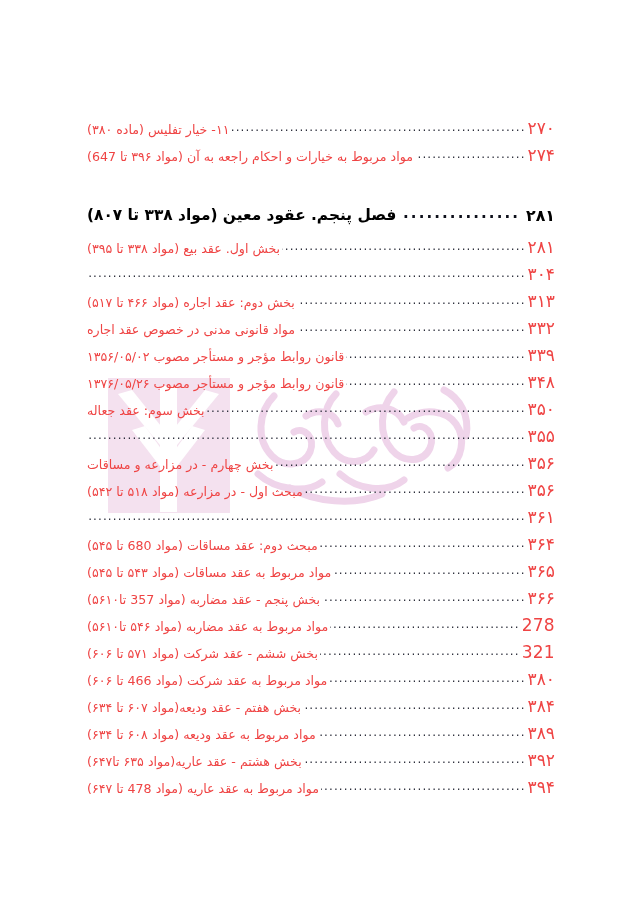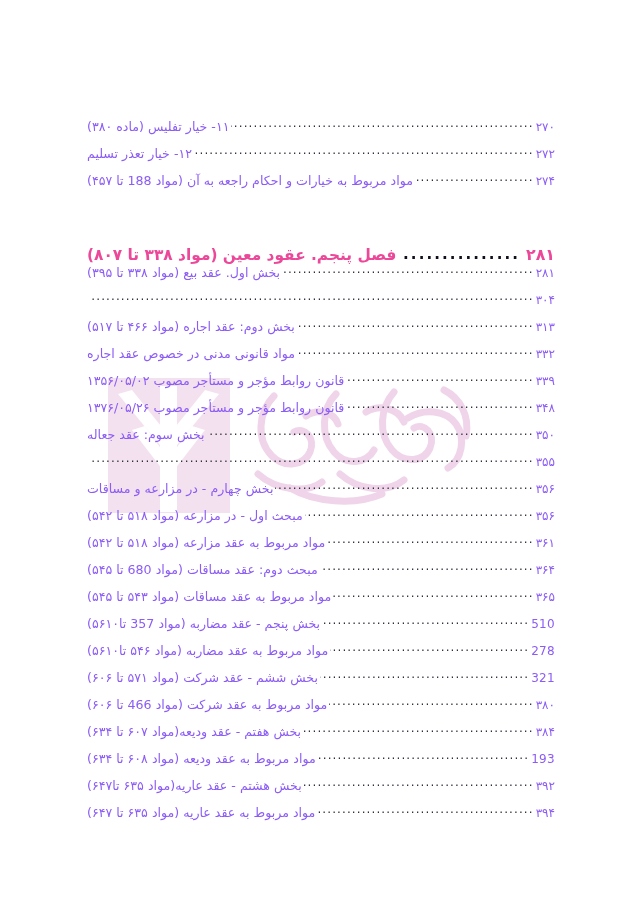--- a/index.html
+++ b/index.html
@@ -42,21 +42,21 @@
     z-index: 2;
   }
 
   .entry {
     display: flex;
     flex-direction: row-reverse;
     align-items: baseline;
     direction: rtl;
     width: 100%;
     height: 27px;
-    color: #8b5cf6;
+    color: #ef4444;
     font-size: 12.6px;
     white-space: nowrap;
     overflow: hidden;
   }
 
   .entry .title {
     flex: 0 0 auto;
     letter-spacing: .2px;
   }
 
@@ -73,31 +73,31 @@
     right: 0;
     bottom: 0.03em;
     letter-spacing: 1.1px;
     font-size: 12px;
     color: #2b2d3a;
   }
 
   .entry .page {
     flex: 0 0 auto;
     direction: rtl;
-    font-size: 12px;
+    font-size: 17px;
     letter-spacing: .3px;
   }
 
   
   .entry.chapter {
     height: 44px;
-    align-items: flex-end;
+    align-items: center;
     font-weight: bold;
     font-size: 15.4px;
-    color: #ec4899;
+    color: #000000;
     margin-top: 8px;
   }
   .entry.chapter .title { font-weight: bold; }
   .entry.chapter .page  { font-weight: bold; font-size: 15.8px; }
   .entry.chapter .leader { margin: 0 6px; }
   .entry.chapter .leader::before {
     content: "........................................................................................................";
     font-size: 15px;
     font-weight: bold;
     letter-spacing: 2.1px;
@@ -140,26 +140,21 @@
     </svg>
   </div>
 
   <div id="toc">
       <div class="entry">
         <span class="title">۱۱- خیار تفلیس (ماده ۳۸۰)</span>
         <span class="leader"></span>
         <span class="page">۲۷۰</span>
       </div>
       <div class="entry">
-        <span class="title">۱۲- خیار تعذر تسلیم</span>
-        <span class="leader"></span>
-        <span class="page">۲۷۲</span>
-      </div>
-      <div class="entry">
-        <span class="title">مواد مربوط به خیارات و احکام راجعه به آن (مواد 188 تا ۴۵۷)</span>
+        <span class="title">مواد مربوط به خیارات و احکام راجعه به آن (مواد ۳۹۶ تا 647)</span>
         <span class="leader"></span>
         <span class="page">۲۷۴</span>
       </div>
       <div class="spacer"></div>
       <div class="entry chapter">
         <span class="title">فصل پنجم. عقود معین (مواد ۳۳۸ تا ۸۰۷)</span>
         <span class="leader"></span>
         <span class="page">۲۸۱</span>
       </div>
       <div class="entry">
@@ -204,38 +199,37 @@
         <span class="title">بخش چهارم - در مزارعه و مساقات</span>
         <span class="leader"></span>
         <span class="page">۳۵۶</span>
       </div>
       <div class="entry">
         <span class="title">مبحث اول - در مزارعه (مواد ۵۱۸ تا ۵۴۲)</span>
         <span class="leader"></span>
         <span class="page">۳۵۶</span>
       </div>
       <div class="entry">
-        <span class="title">مواد مربوط به عقد مزارعه (مواد ۵۱۸ تا ۵۴۲)</span>
         <span class="leader"></span>
         <span class="page">۳۶۱</span>
       </div>
       <div class="entry">
         <span class="title">مبحث دوم: عقد مساقات (مواد 680 تا ۵۴۵)</span>
         <span class="leader"></span>
         <span class="page">۳۶۴</span>
       </div>
       <div class="entry">
         <span class="title">مواد مربوط به عقد مساقات (مواد ۵۴۳ تا ۵۴۵)</span>
         <span class="leader"></span>
         <span class="page">۳۶۵</span>
       </div>
       <div class="entry">
         <span class="title">بخش پنجم - عقد مضاربه (مواد 357 تا۵۶۱۰)</span>
         <span class="leader"></span>
-        <span class="page">510</span>
+        <span class="page">۳۶۶</span>
       </div>
       <div class="entry">
         <span class="title">مواد مربوط به عقد مضاربه (مواد ۵۴۶ تا۵۶۱۰)</span>
         <span class="leader"></span>
         <span class="page">278</span>
       </div>
       <div class="entry">
         <span class="title">بخش ششم - عقد شرکت (مواد ۵۷۱ تا ۶۰۶)</span>
         <span class="leader"></span>
         <span class="page">321</span>
@@ -246,27 +240,27 @@
         <span class="page">۳۸۰</span>
       </div>
       <div class="entry">
         <span class="title">بخش هفتم - عقد ودیعه(مواد ۶۰۷ تا ۶۳۴)</span>
         <span class="leader"></span>
         <span class="page">۳۸۴</span>
       </div>
       <div class="entry">
         <span class="title">مواد مربوط به عقد ودیعه (مواد ۶۰۸ تا ۶۳۴)</span>
         <span class="leader"></span>
-        <span class="page">193</span>
+        <span class="page">۳۸۹</span>
       </div>
       <div class="entry">
         <span class="title">بخش هشتم - عقد عاریه(مواد ۶۳۵ تا۶۴۷)</span>
         <span class="leader"></span>
         <span class="page">۳۹۲</span>
       </div>
       <div class="entry">
-        <span class="title">مواد مربوط به عقد عاریه (مواد ۶۳۵ تا ۶۴۷)</span>
+        <span class="title">مواد مربوط به عقد عاریه (مواد 478 تا ۶۴۷)</span>
         <span class="leader"></span>
         <span class="page">۳۹۴</span>
       </div>
     </div>
 
 </div>
 
 </body></html>

